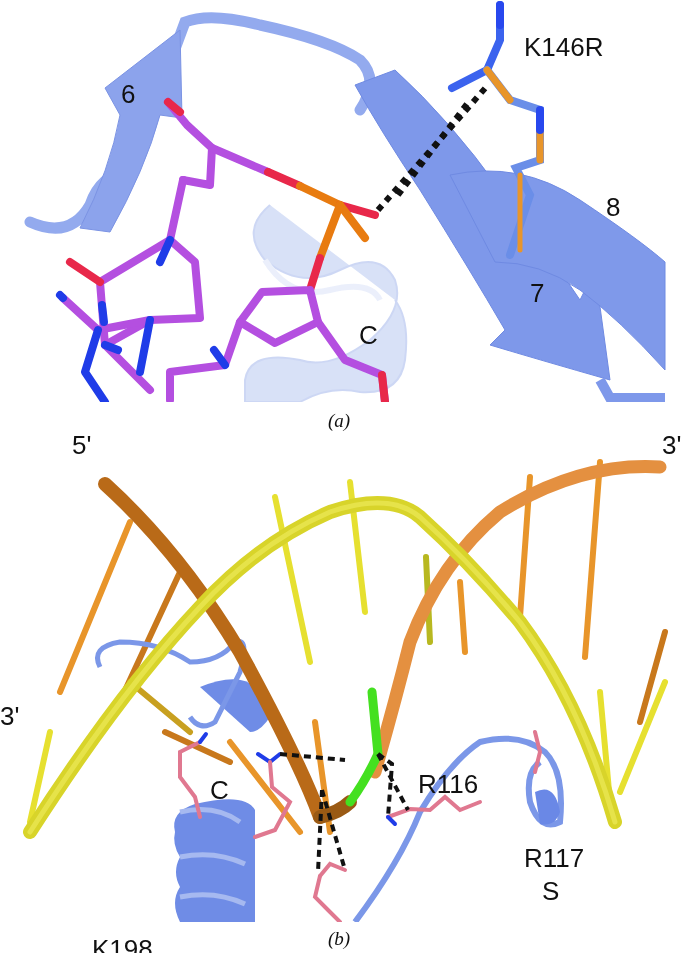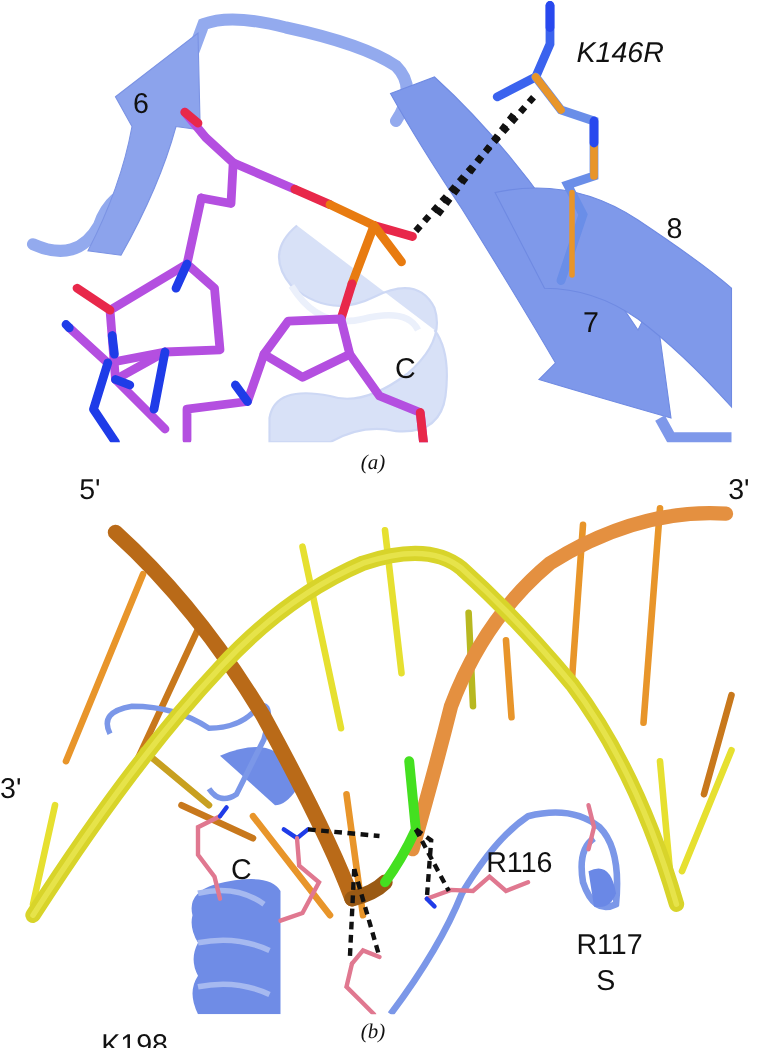--- a/index.html
+++ b/index.html
@@ -71,21 +71,21 @@
       <path d="M170 240 L 160 262" stroke="#1f3ce8"></path>
       <path d="M105 345 L 118 350" stroke="#1f3ce8"></path>
       <path d="M225 365 L 214 350" stroke="#1f3ce8"></path>
       <path d="M102 305 L 104 322" stroke="#1f3ce8"></path>
     </g>
   </svg>
   <span class="lbl" style="left:121px;top:81px;">6</span>
   <span class="lbl" style="left:606px;top:194px;">8</span>
   <span class="lbl" style="left:530px;top:280px;">7</span>
   <span class="lbl" style="left:359px;top:322px;">C</span>
-  <span class="lbl" style="left:524px;top:34px;font-style:italic;">K146R</span>
+  <span class="lbl" style="left:524px;top:34px;">K146R</span>
 </div>
 <span class="cap" style="left:328px;top:410px;">(a)</span>
 
 <div class="panel" id="panel-b">
   <svg width="692" height="490" viewBox="0 0 692 490">
 
     <g stroke-linecap="round" stroke-width="6">
       <line x1="130" y1="90" x2="60" y2="260" stroke="#e8952a"></line>
       <line x1="180" y1="140" x2="115" y2="280" stroke="#c8781c"></line>
       <line x1="275" y1="65" x2="310" y2="230" stroke="#e6e030"></line>
@@ -141,19 +141,19 @@
       <path d="M322 358 L 318 440"></path>
       <path d="M322 358 L 345 438"></path>
       <path d="M378 322 L 392 332 L 388 385"></path>
       <path d="M378 322 L 408 378"></path>
     </g>
   </svg>
   <span class="lbl" style="left:72px;top:0px;">5'</span>
   <span class="lbl" style="left:662px;top:0px;">3'</span>
   <span class="lbl" style="left:0px;top:271px;">3'</span>
   <span class="lbl" style="left:210px;top:345px;">C</span>
-  <span class="lbl" style="left:418px;top:339px;margin-left:24px;">R116</span>
+  <span class="lbl" style="left:418px;top:339px;">R116</span>
   <span class="lbl" style="left:524px;top:413px;">R117</span>
   <span class="lbl" style="left:542px;top:446px;">S</span>
   <span class="lbl" style="left:92px;top:504px;">K198</span>
 
 </div>
 <span class="cap" style="left:328px;top:928px;">(b)</span>
 
 </body></html>

